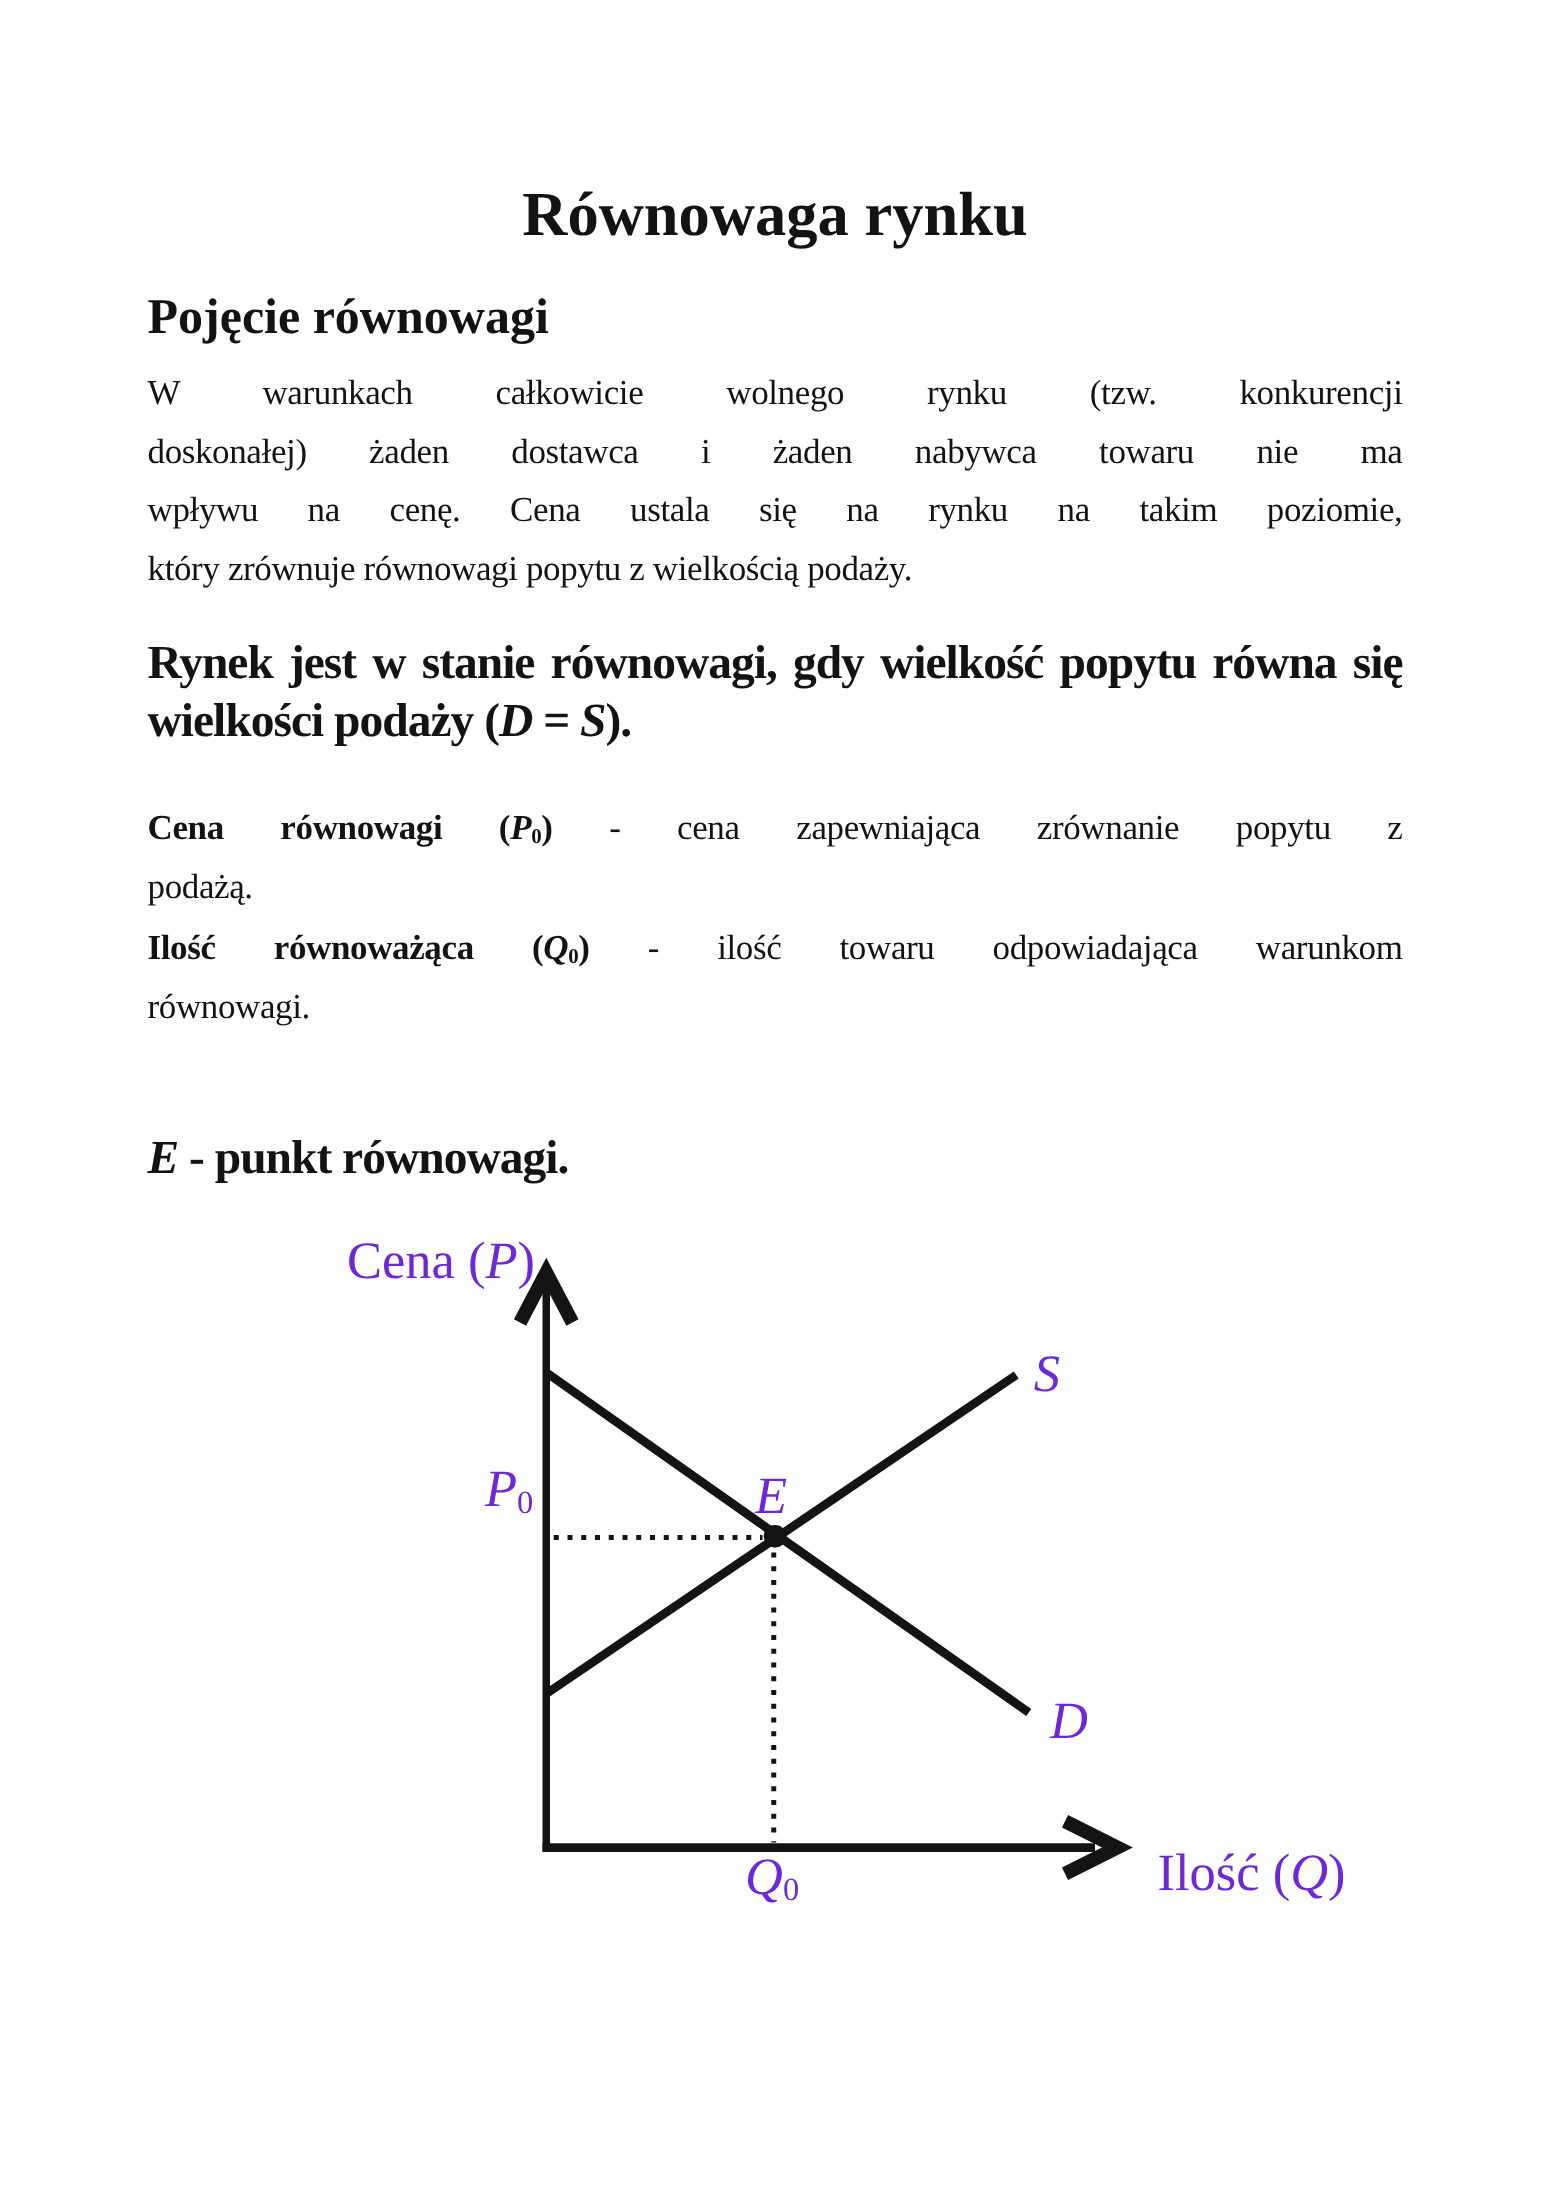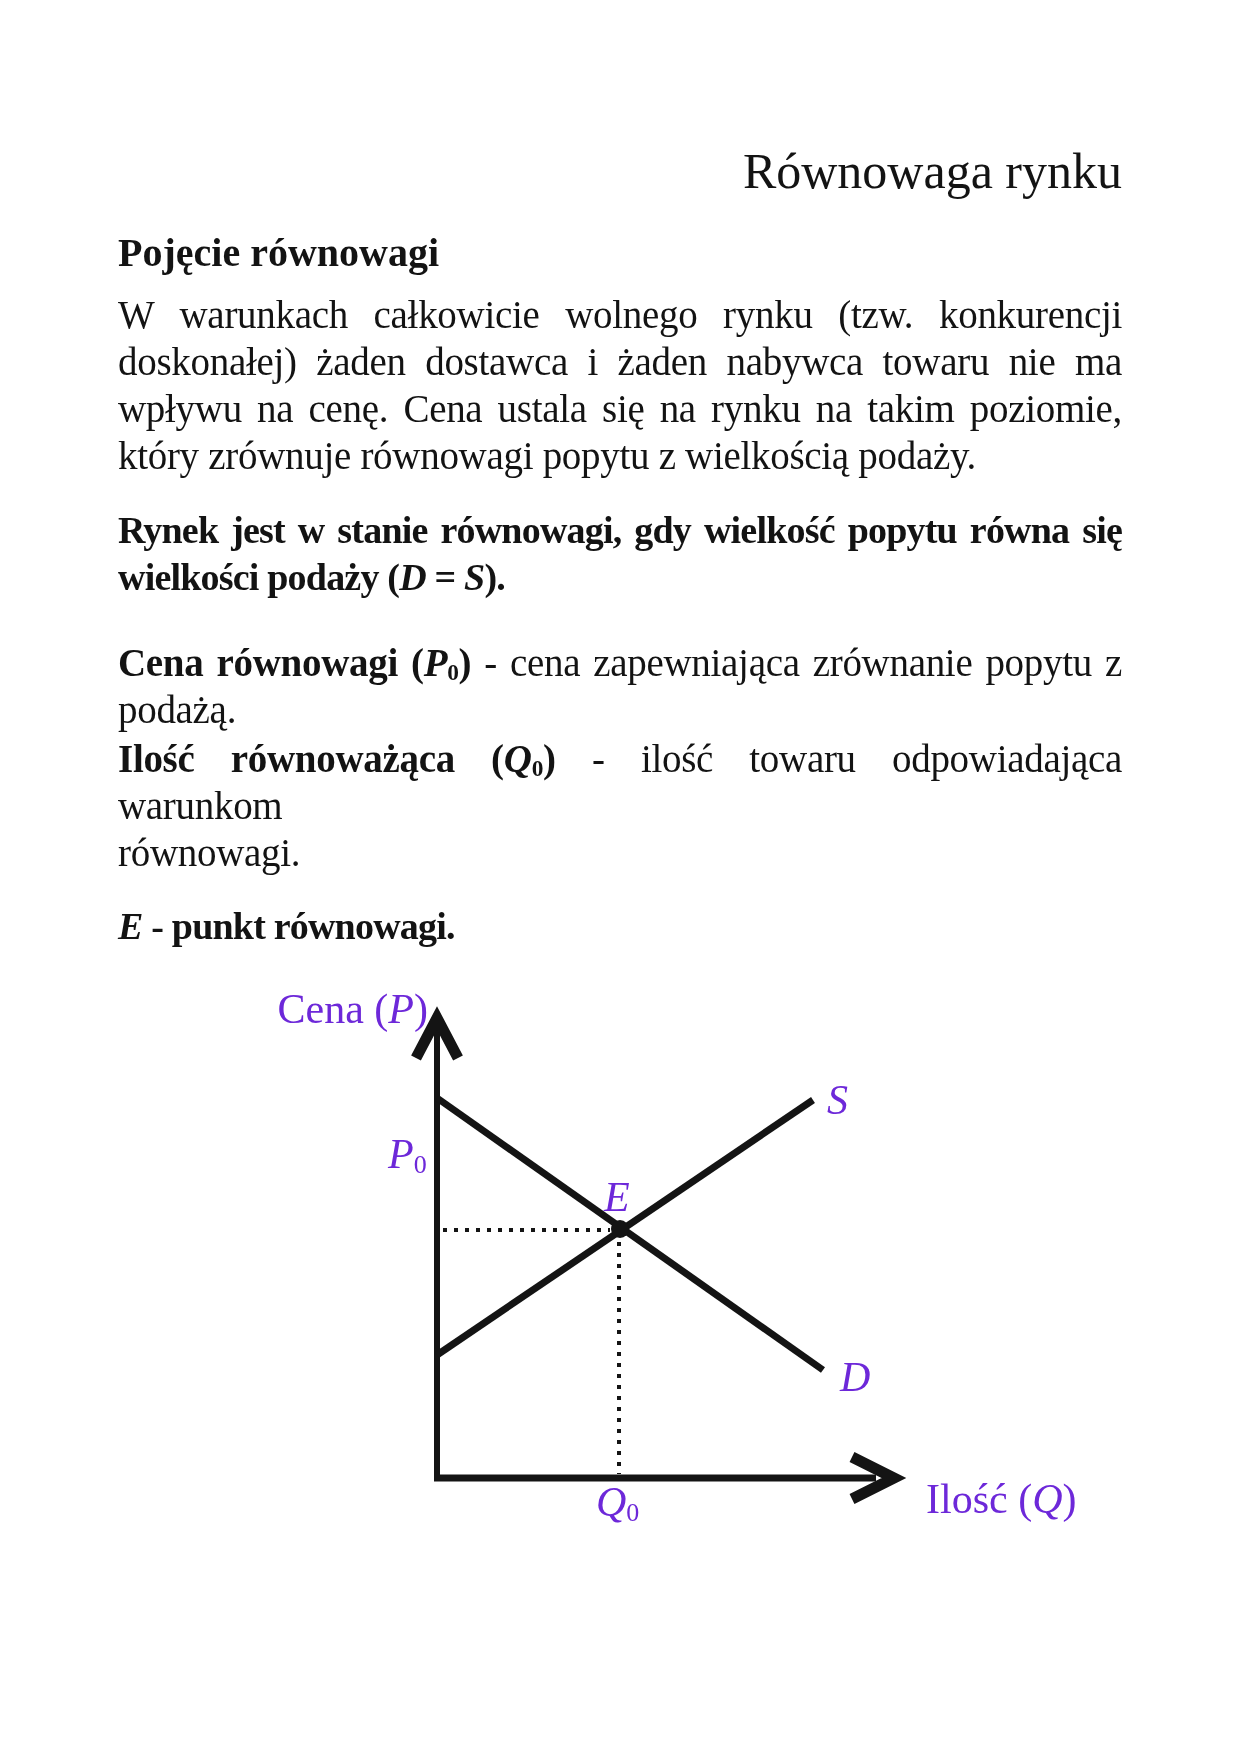--- a/index.html
+++ b/index.html
@@ -5,26 +5,26 @@
   html,body{margin:0;padding:0;}
   body{
     width:1240px;height:1754px;position:relative;
     background:#ffffff;color:#131313;
     font-family:"Liberation Serif","DejaVu Serif",serif;
     overflow:hidden;
   }
   .abs{position:absolute;}
   .col{left:118px;width:1004px;}
   .title{
-    top:110px;text-align:right;font-weight:normal;font-size:50px;line-height:1.1;
+    top:110px;text-align:center;font-weight:bold;font-size:50px;line-height:1.1;
   }
   .heading{
     top:203px;font-weight:bold;font-size:40px;line-height:1.1;margin-top:28px;
   }
-  .para{font-size:39px;letter-spacing:-0.3px;}
+  .para{font-size:28px;letter-spacing:-0.3px;}
   .para .jline{
     line-height:47px;text-align:justify;text-align-last:justify;
     hyphens:none;
   }
   .para .nline{line-height:47px;text-align:left;}
   .bold-para{font-weight:bold;font-size:38px;letter-spacing:-0.8px;}
   .b{font-weight:bold;}
   .sym{font-style:italic;}
   sub.s0{
     font-size:0.60em;font-style:normal;vertical-align:baseline;
@@ -88,15 +88,15 @@
 <div class="clabel" style="left:240px;top:985px;width:188px;text-align:right;"><span>Cena (</span><span class="clabel-sym">P</span><span>)</span></div>
 
 <div class="clabel" style="left:926px;top:1475px;text-align:right;"><span>Ilość (</span><span class="clabel-sym">Q</span><span>)</span></div>
 
 <div class="clabel clabel-sym" style="left:827px;top:1076px;">S</div>
 
 <div class="clabel clabel-sym" style="left:840px;top:1353px;">D</div>
 
 <div class="clabel clabel-sym" style="left:604px;top:1173px;">E</div>
 
-<div class="clabel" style="left:388px;top:1130px;"><span class="clabel-sym">P</span><sub class="s0">0</sub></div>
+<div class="clabel" style="left:388px;top:1168px;"><span class="clabel-sym">P</span><sub class="s0">0</sub></div>
 
 <div class="clabel" style="left:596px;top:1478px;"><span class="clabel-sym">Q</span><sub class="s0">0</sub></div>
 
 </body></html>

